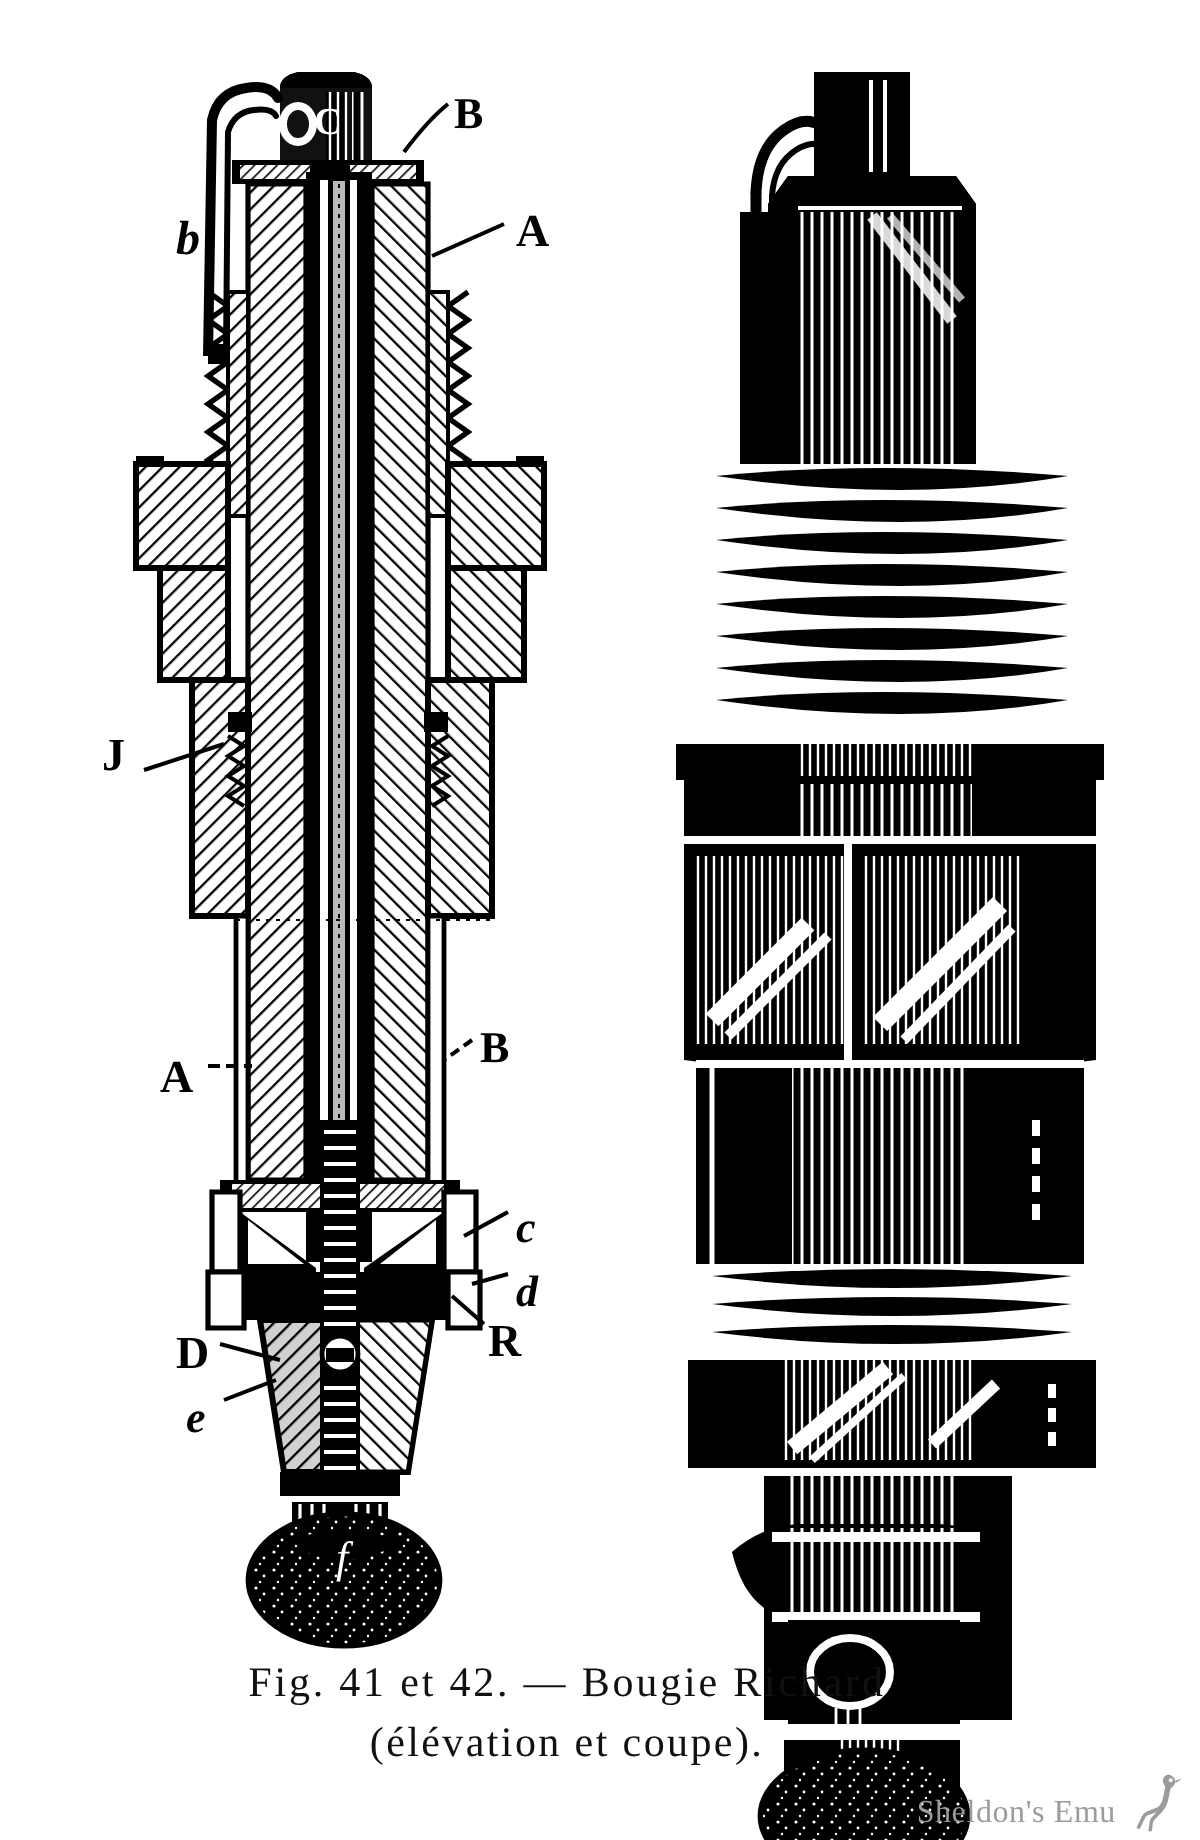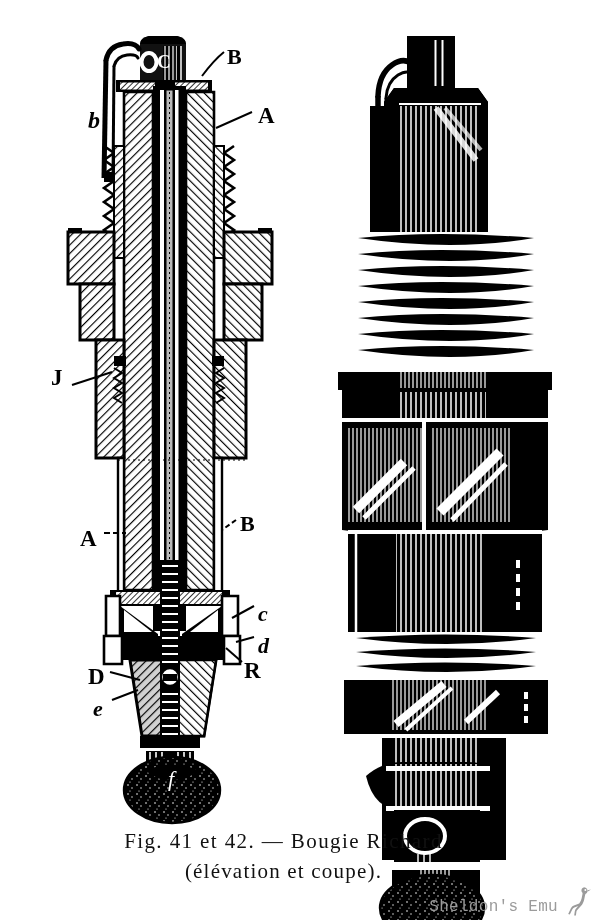--- a/index.html
+++ b/index.html
@@ -12,21 +12,21 @@
 
   
   #caption{position:absolute;left:0;top:826px;width:567px;text-align:center;}
   .cap-line{font-family:"Liberation Serif", serif;font-size:21px;
             letter-spacing:1.4px;color:#111;line-height:30px;white-space:pre;}
   .cap-line.second{letter-spacing:1.2px;text-align:center;}
 
   
   #watermark{position:absolute;right:8px;bottom:4px;display:flex;
              align-items:flex-end;gap:4px;}
-  #watermark .wm-text{font-family:Liberation Mono, monospace;font-size:16px;
+  #watermark .wm-text{font-family:Liberation Serif, serif;font-size:16px;
              color:#9b9b9b;letter-spacing:.3px;}
   #watermark .wm-bird{display:block;}
 
   
   .lbl{position:absolute;font-family:"Liberation Serif", serif;
        color:#000;line-height:1;user-select:none;}
 </style>
 </head>
 <body>
 

